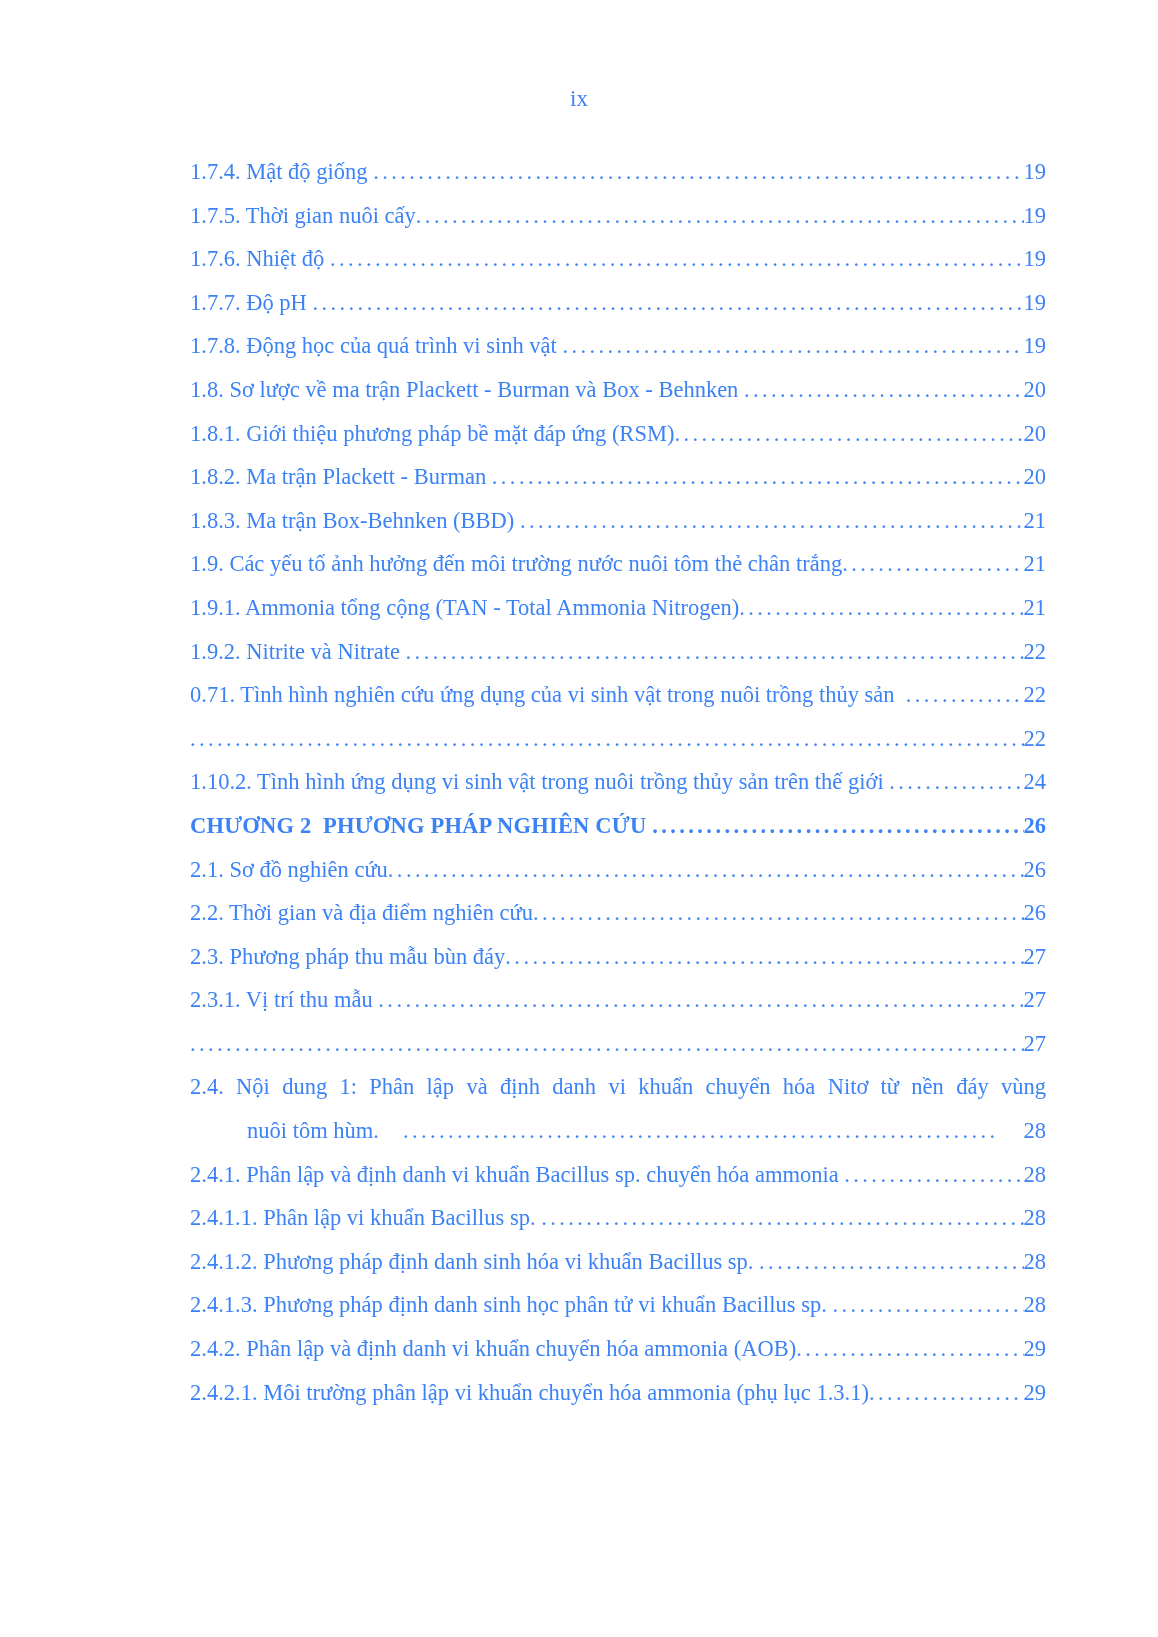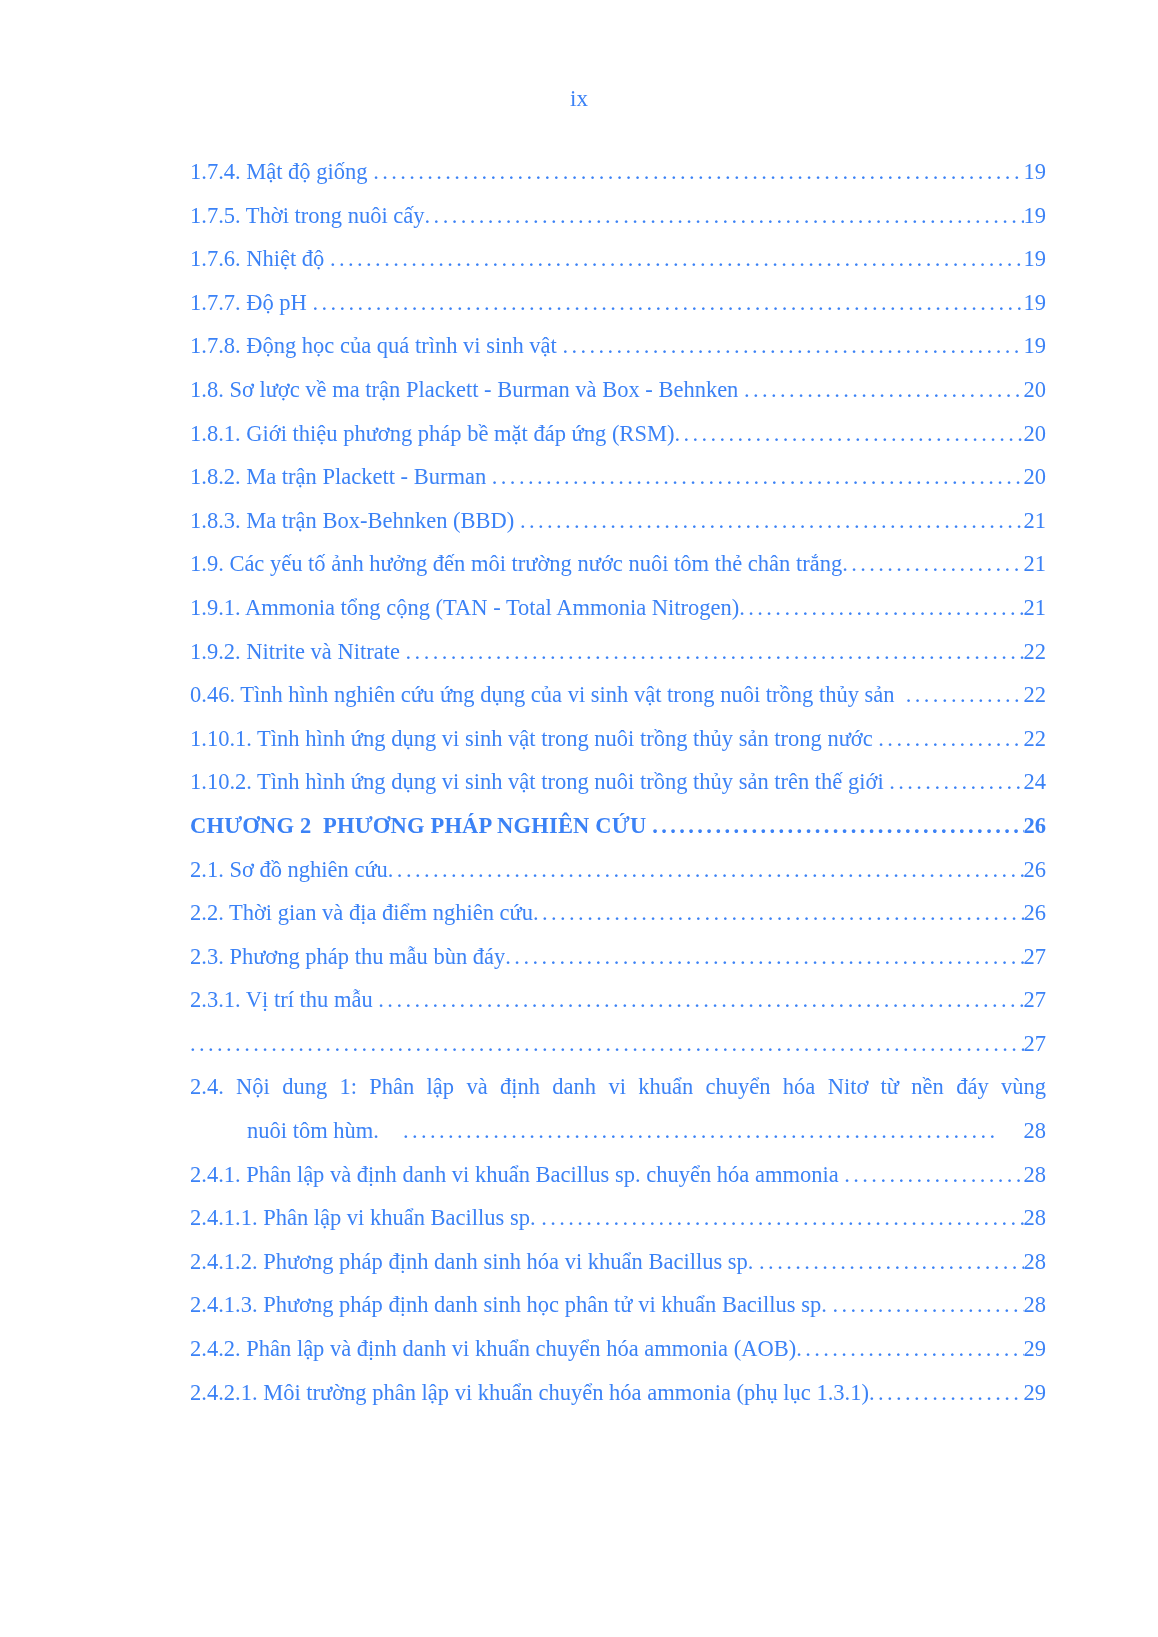--- a/index.html
+++ b/index.html
@@ -65,21 +65,21 @@
 
 <div class="page">
   <div class="header-num">ix</div>
   <div class="toc">
       <div class="toc-row">
         <span class="label"><span>1.7.4. Mật độ giống </span></span>
         <span class="leader"></span>
         <span class="pgnum">19</span>
       </div>
       <div class="toc-row">
-        <span class="label"><span>1.7.5. Thời trong nuôi cấy</span></span>
+        <span class="label"><span>1.7.5. Thời gian nuôi cấy</span></span>
         <span class="leader"></span>
         <span class="pgnum">19</span>
       </div>
       <div class="toc-row">
         <span class="label"><span>1.7.6. Nhiệt độ </span></span>
         <span class="leader"></span>
         <span class="pgnum">19</span>
       </div>
       <div class="toc-row">
         <span class="label"><span>1.7.7. Độ pH </span></span>
@@ -120,26 +120,25 @@
         <span class="label"><span>1.9.1. Ammonia tổng cộng (TAN - Total Ammonia Nitrogen)</span></span>
         <span class="leader"></span>
         <span class="pgnum">21</span>
       </div>
       <div class="toc-row">
         <span class="label"><span>1.9.2. Nitrite và Nitrate </span></span>
         <span class="leader"></span>
         <span class="pgnum">22</span>
       </div>
       <div class="toc-row">
-        <span class="label"><span>0.46. Tình hình nghiên cứu ứng dụng của vi sinh vật trong nuôi trồng thủy sản  </span></span>
+        <span class="label"><span>0.71. Tình hình nghiên cứu ứng dụng của vi sinh vật trong nuôi trồng thủy sản  </span></span>
         <span class="leader"></span>
         <span class="pgnum">22</span>
       </div>
       <div class="toc-row">
-        <span class="label"><span>1.10.1. Tình hình ứng dụng vi sinh vật trong nuôi trồng thủy sản trong nước </span></span>
         <span class="leader"></span>
         <span class="pgnum">22</span>
       </div>
       <div class="toc-row">
         <span class="label"><span>1.10.2. Tình hình ứng dụng vi sinh vật trong nuôi trồng thủy sản trên thế giới </span></span>
         <span class="leader"></span>
         <span class="pgnum">24</span>
       </div>
       <div class="toc-row bold">
         <span class="label"><span>CHƯƠNG 2  PHƯƠNG PHÁP NGHIÊN CỨU </span></span>

